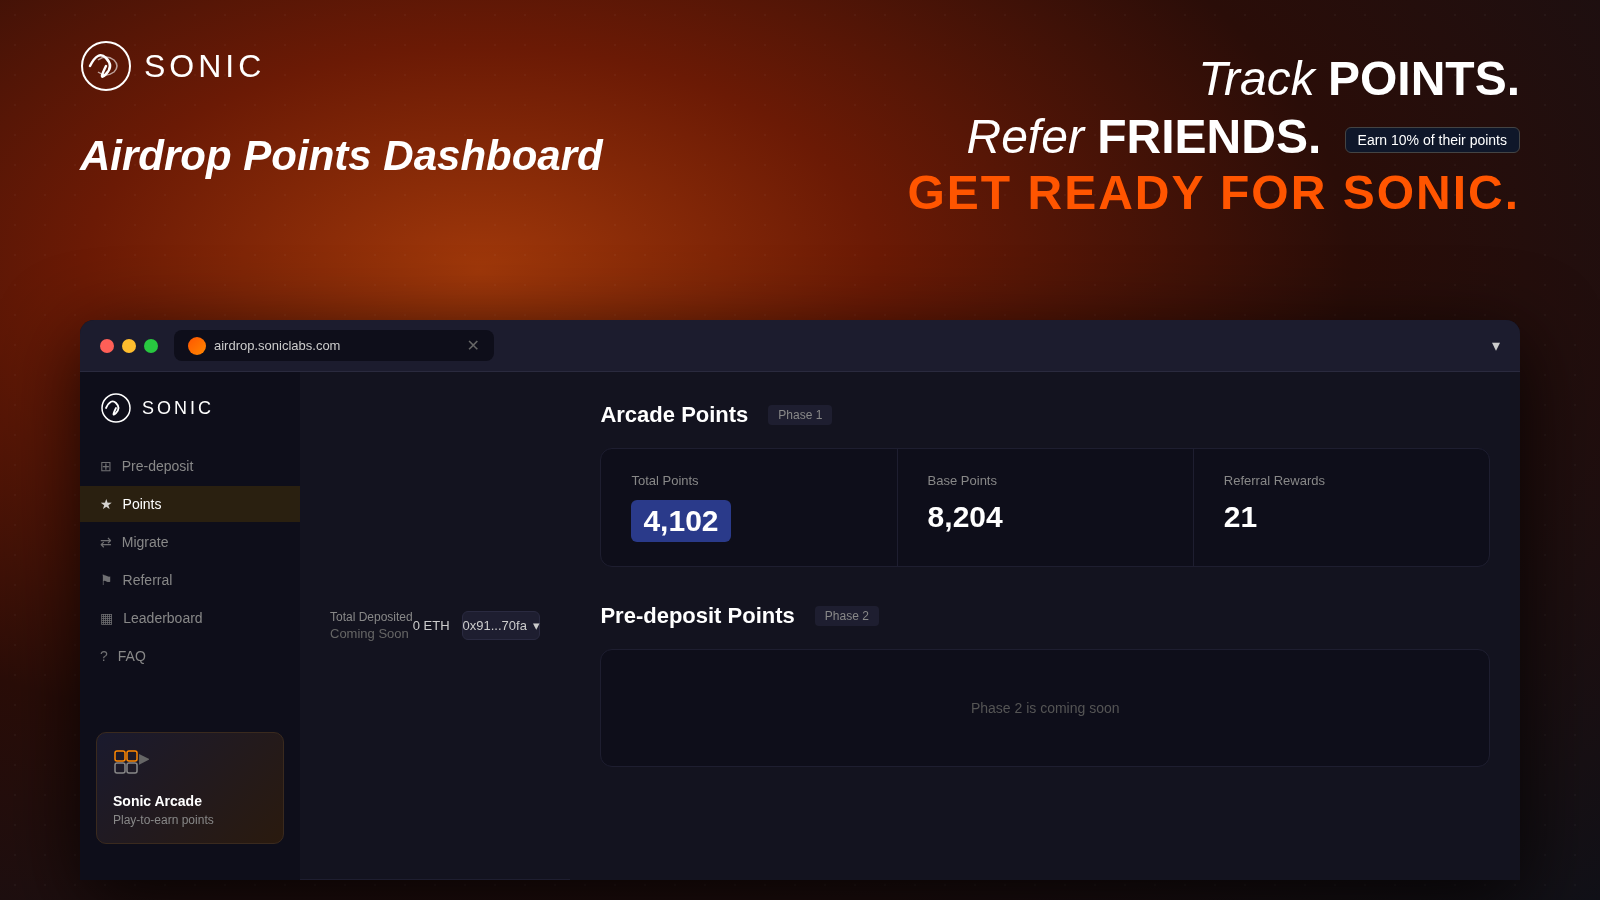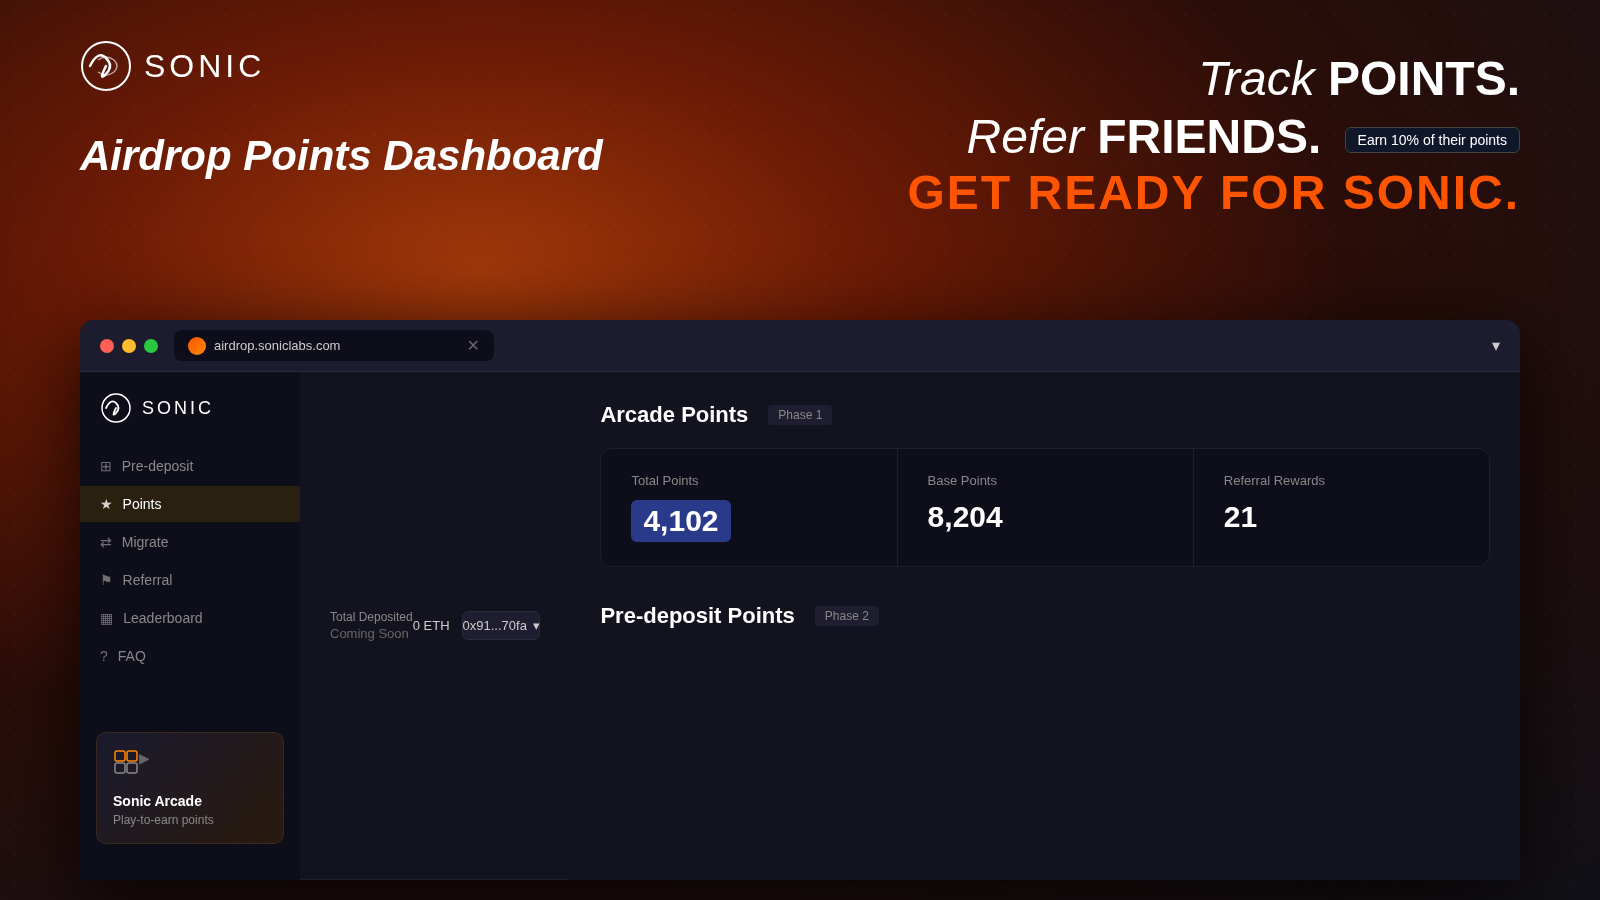--- a/index.html
+++ b/index.html
@@ -498,19 +498,22 @@
             <div class="cell-label">Referral Rewards</div>
             <div class="cell-value">21</div>
           </div>
         </div>
 
         <div class="section-gap">
           <div class="section-title">
             <span>Pre-deposit Points</span>
             <span class="phase-badge">Phase 2</span>
           </div>
+          <div class="coming-soon-card">
+            <div class="coming-soon-text">Phase 2 is coming soon</div>
+          </div>
         </div>
 
       </div>
     </div>
 
   </div>
 </div>
 
 </body></html>

